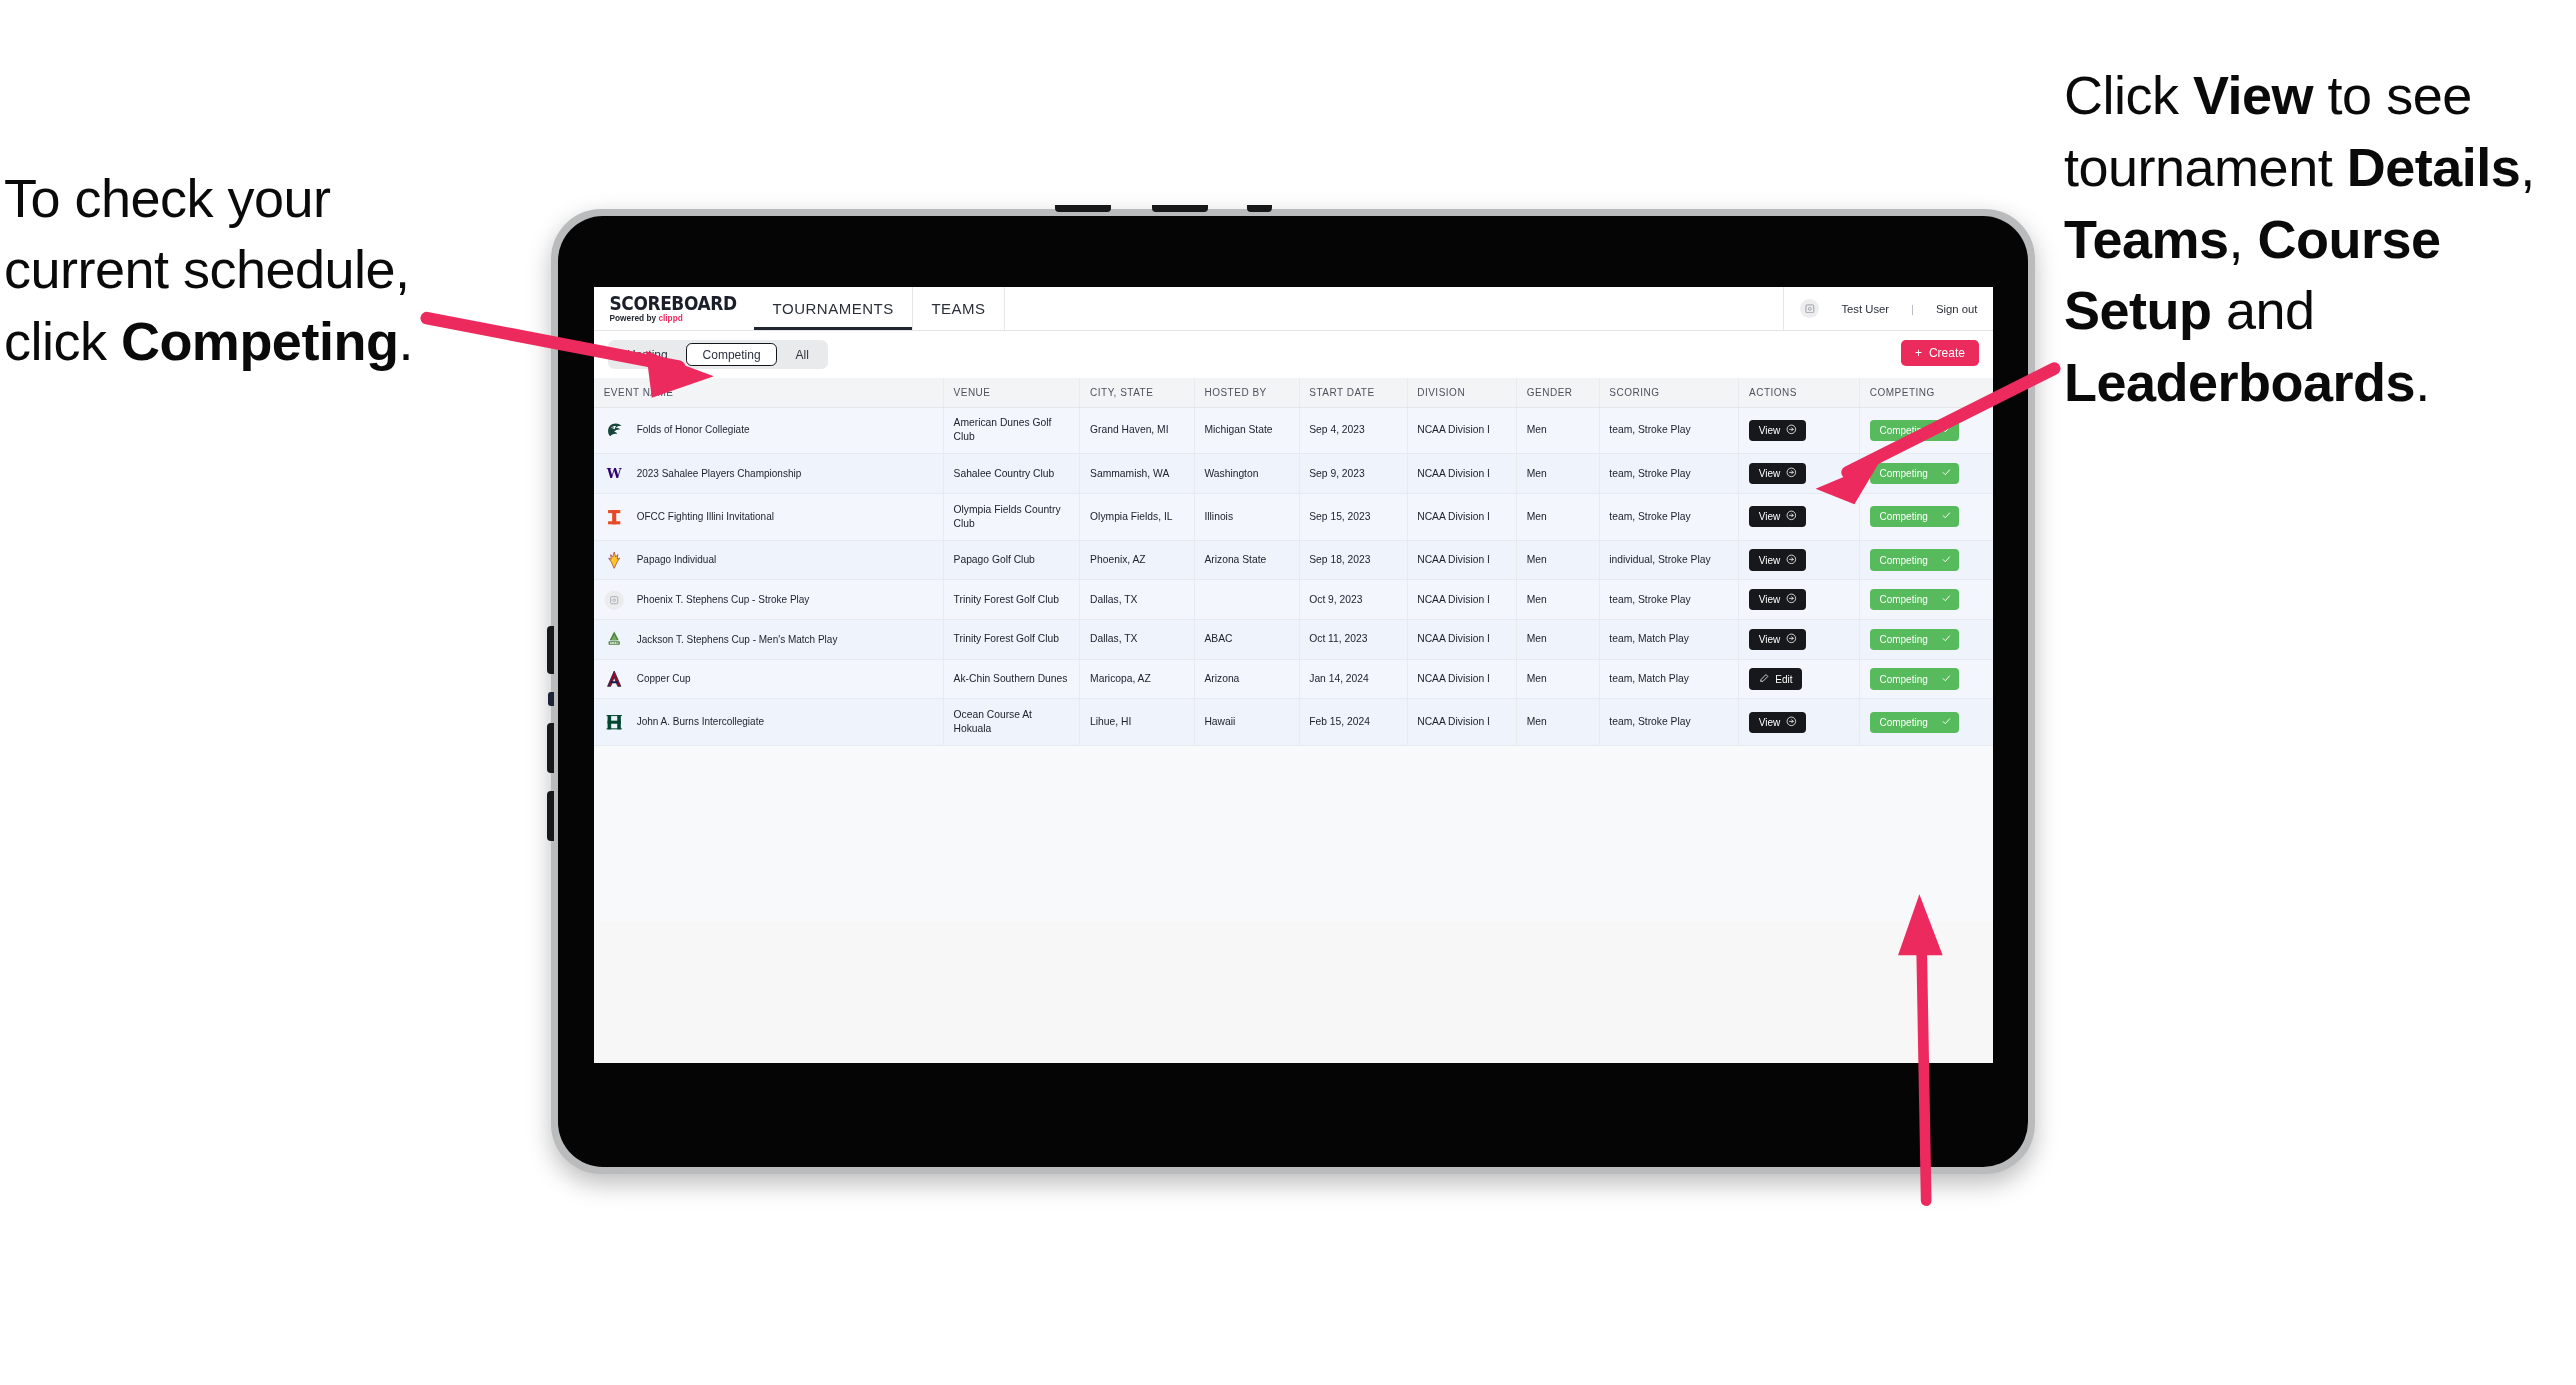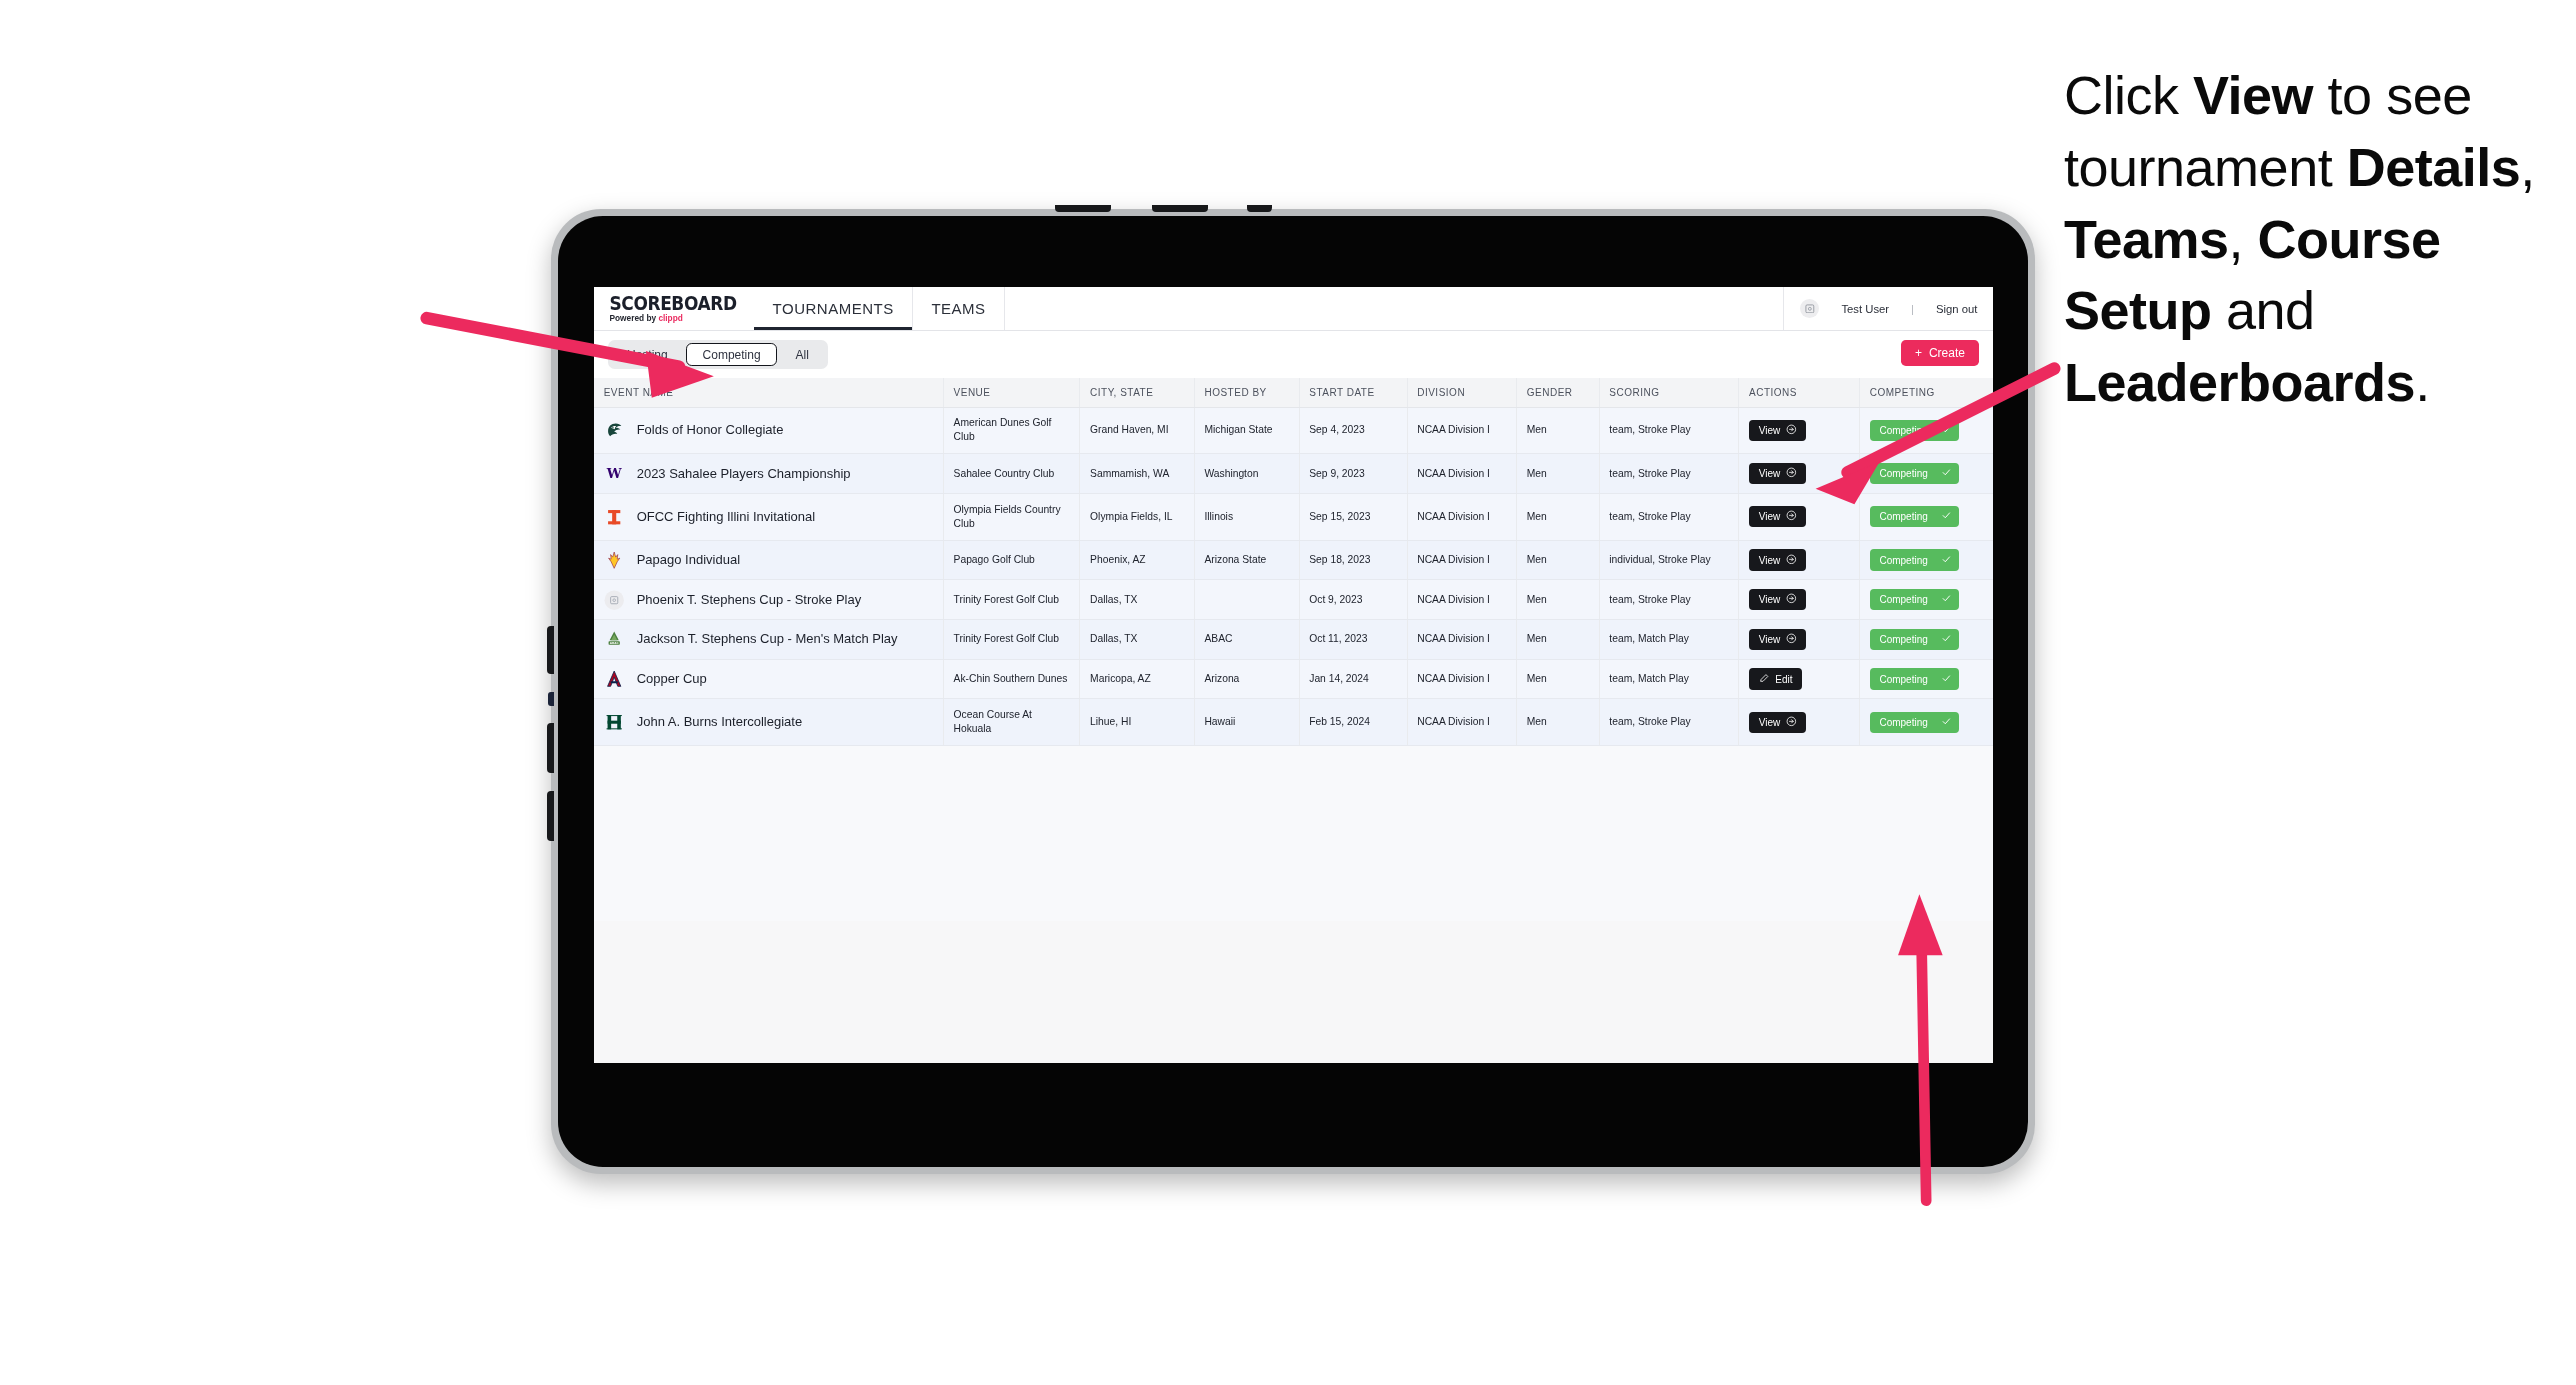--- a/index.html
+++ b/index.html
@@ -127,21 +127,21 @@
     font-size: 10.3px; color: #20242e;
     padding: 8.7px 9.7px; border-bottom: 1px solid #e6e9ef; border-right: 1px solid #e9ebee;
     vertical-align: middle; line-height: 1.38; height: 34px;
     background: #f3f6fc;
   }
   #grid tbody tr:nth-child(even) td { background: #eff3fb; }
   #grid td:last-child, #grid th:last-child { border-right: none; }
 
   .ev-cell { display: flex; align-items: center; gap: 12.6px; }
   .ev-logo { width: 20.4px; height: 20.4px; flex: none; display: block; }
-  .ev-name { font-size: 13px; color: #1c202a; }
+  .ev-name { font-size: 10px; color: #1c202a; }
 
   .btn-dark {
     background: #17181c; color: #fff; border: none; border-radius: 3.9px;
     font-size: 10px; padding: 0 9.7px; height: 21.3px; cursor: pointer;
     display: inline-flex; align-items: center; gap: 5.8px;
     font-family: "Liberation Sans", sans-serif;
   }
   .btn-green {
     background: #57bb5e; color: #fff; border: none; border-radius: 3.9px;
     font-size: 10px; padding: 0 9.7px; height: 21.3px; cursor: pointer;
@@ -149,20 +149,23 @@
     gap: 13.6px; width: 100%; max-width: 89px;
     font-family: "Liberation Sans", sans-serif;
   }
   #filler { background: #f8f9fb; height: 175px; }
 </style>
 </head>
 <body>
 
 <div id="stage">
 
+  <div class="callout" id="callout-left">
+    <span>To check your current schedule, click <b>Competing</b>.</span>
+  </div>
 
   <div class="callout" id="callout-right">
     <span>Click <b>View</b> to see tournament <b>Details</b>, <b>Teams</b>, <b>Course Setup</b> and <b>Leaderboards</b>.</span>
   </div>
 
 
   <div id="tablet">
     <div id="tablet-bezel"></div>
     <div class="hw-btn" id="hw-cam"></div>
     <div class="hw-btn" id="hw-dot"></div>

